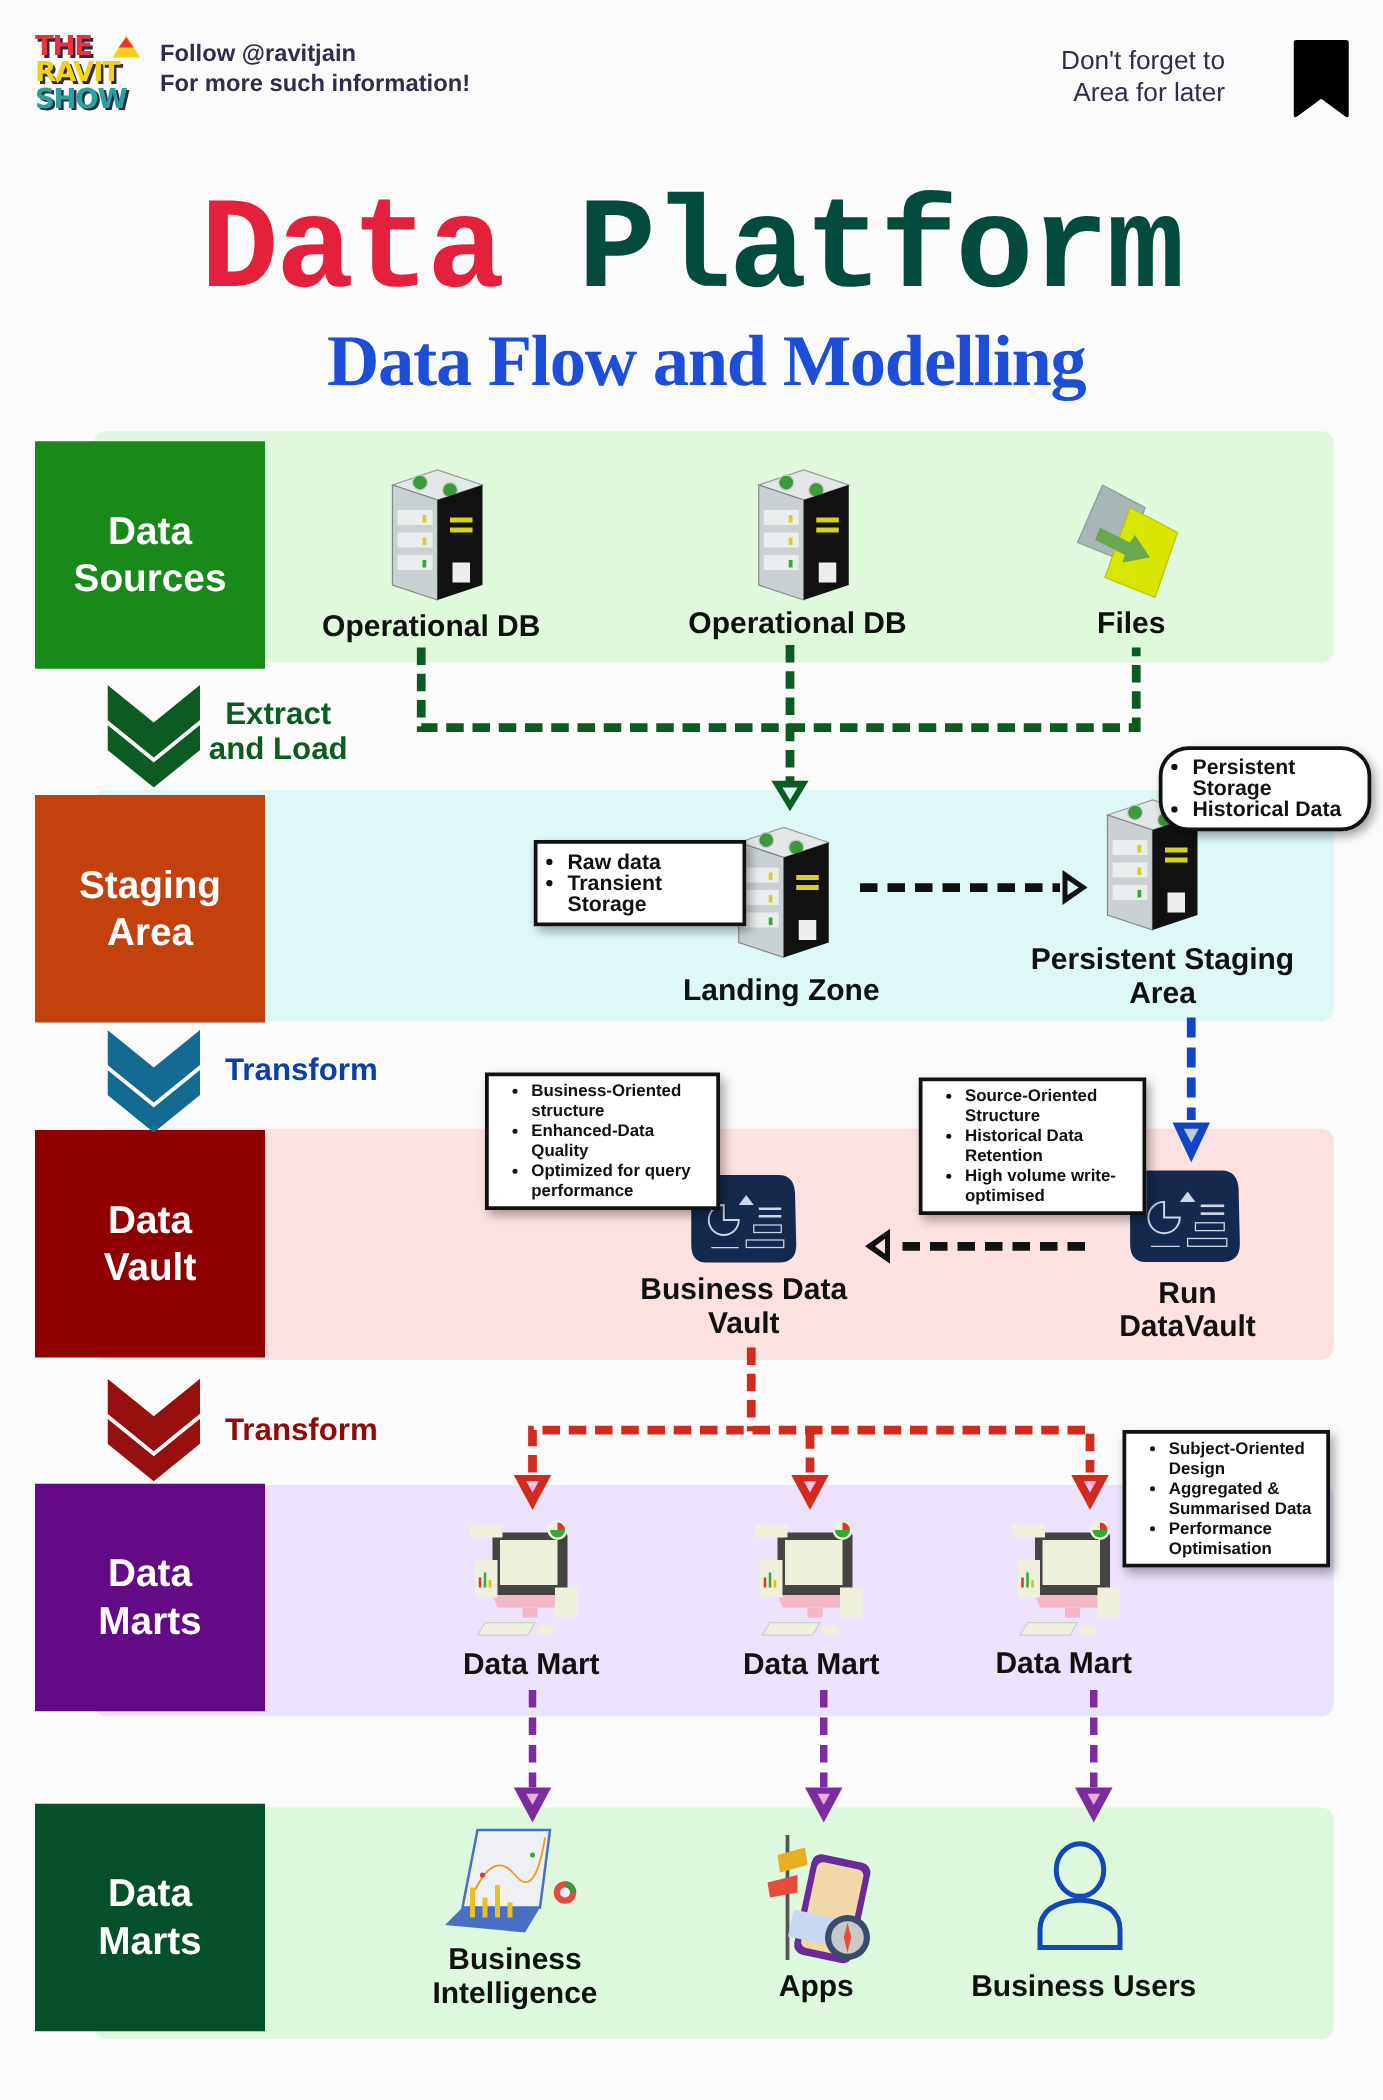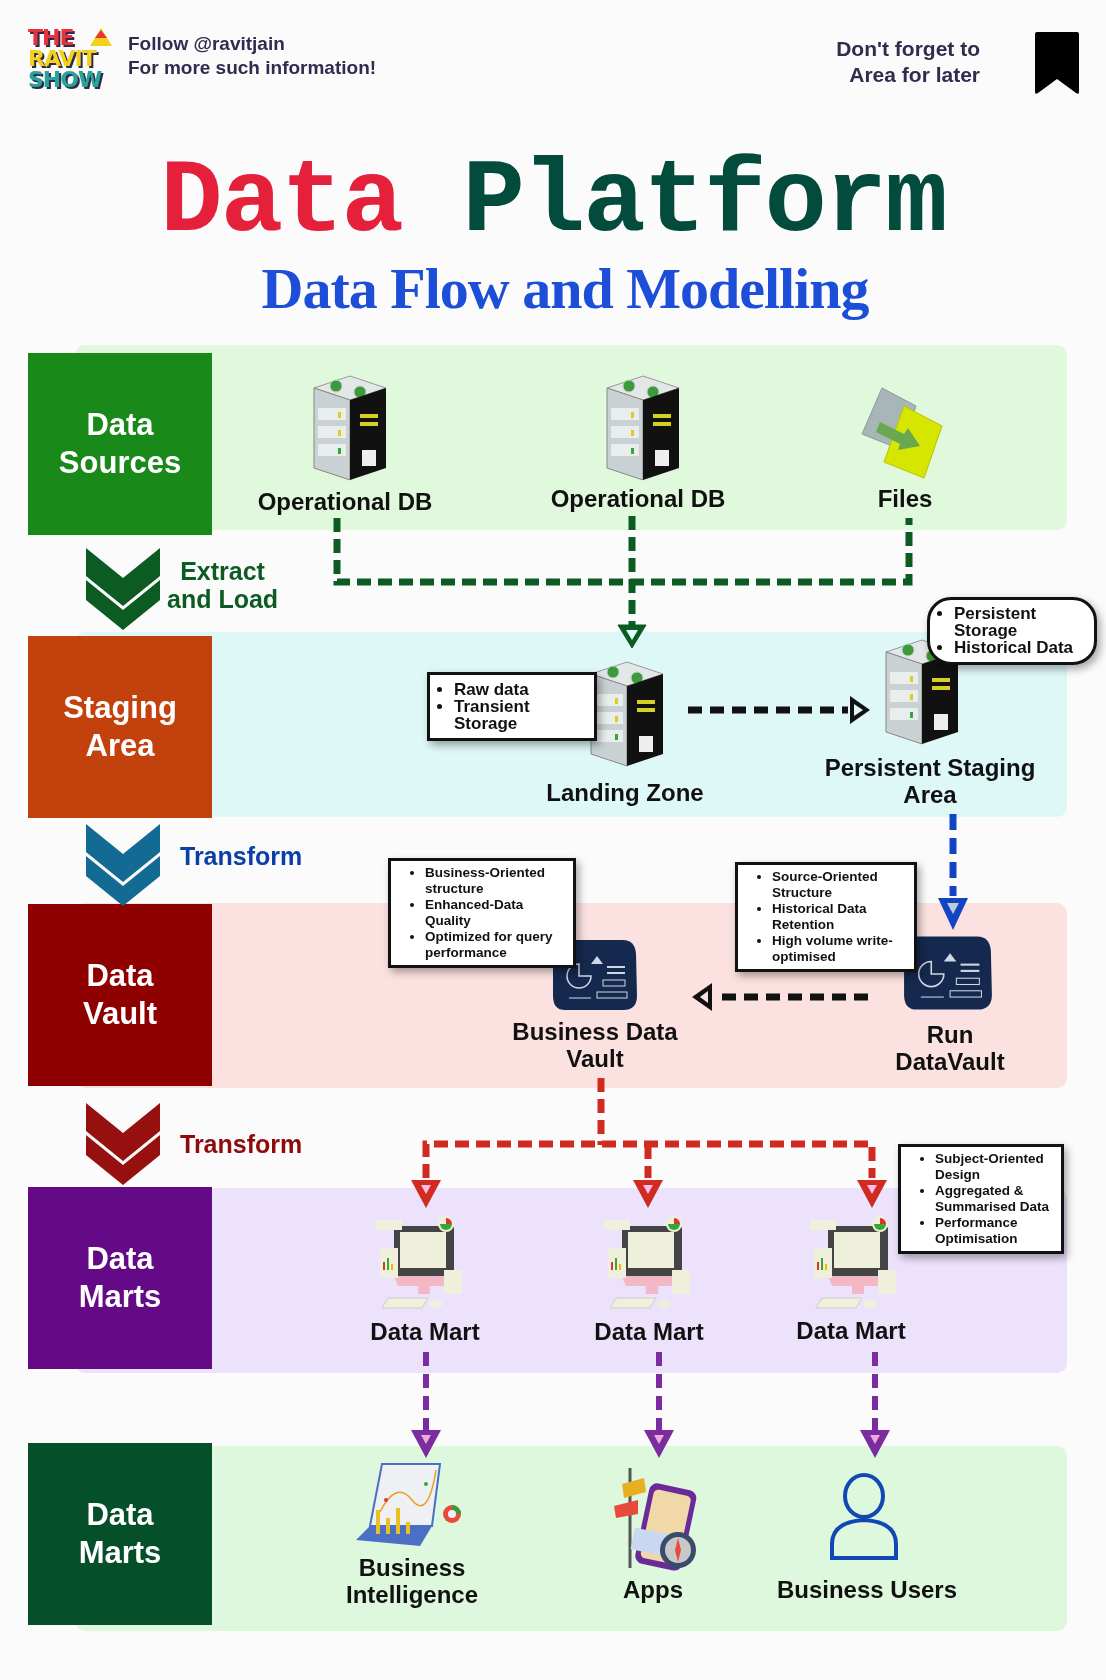--- a/index.html
+++ b/index.html
@@ -20,21 +20,21 @@
   .logo .l1 { top: 0; color: #e8333c; }
   .logo .l2 { top: 21px; color: #f4d118; }
   .logo .l3 { top: 42px; color: #29a39a; }
   .logo .tri { position: absolute; left: 62px; top: 0; width: 0; height: 0;
     border-left: 11px solid transparent; border-right: 11px solid transparent; border-bottom: 18px solid #f4d118; }
   .logo .tri:after { content: ""; position: absolute; left: -6px; top: 2px; border-left: 6px solid transparent;
     border-right: 6px solid transparent; border-bottom: 8px solid #e8333c; }
   .follow { left: 128px; top: 32px; font-size: 19px; font-weight: bold; color: #2f2d4d; line-height: 24px;
     font-family: "Liberation Sans", sans-serif; }
   .save-note { right: 126px; top: 36px; text-align: right; font-size: 21px; color: #2f2d4d; line-height: 26px;
-    font-family: "Liberation Sans", sans-serif; font-weight: bold; }
+    font-family: "Liberation Sans", sans-serif; font-weight: normal; }
   .bookmark { left: 1034px; top: 30px; width: 46px; }
 
   
   .title { left: 0; width: 1106px; top: 142px; text-align: center; font-size: 104px; font-weight: bold;
     font-family: Liberation Mono, monospace; letter-spacing: -2px; line-height: 120px; }
   .title .t1 { color: #e5203b; }
   .title .t2 { color: #034b3c; }
   .subtitle { left: 0; width: 1106px; top: 254px; text-align: center; font-size: 58px; font-weight: bold;
     font-family: Liberation Serif, serif; color: #1d4ed8; letter-spacing: -1px; line-height: 70px; margin-left: 12px; }
 

